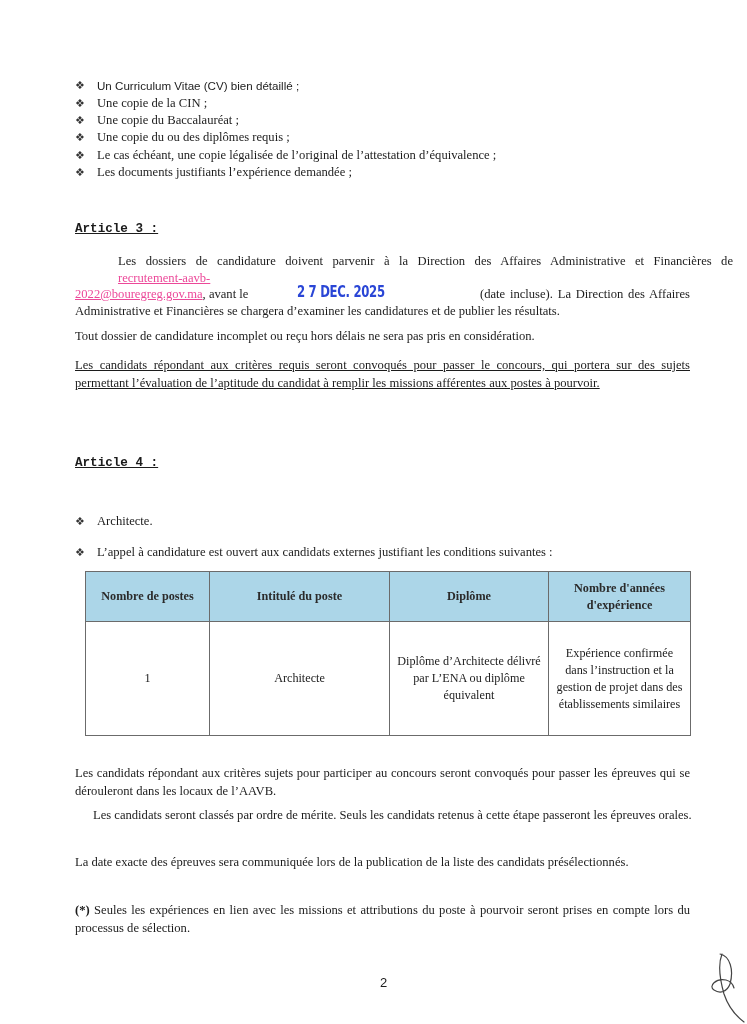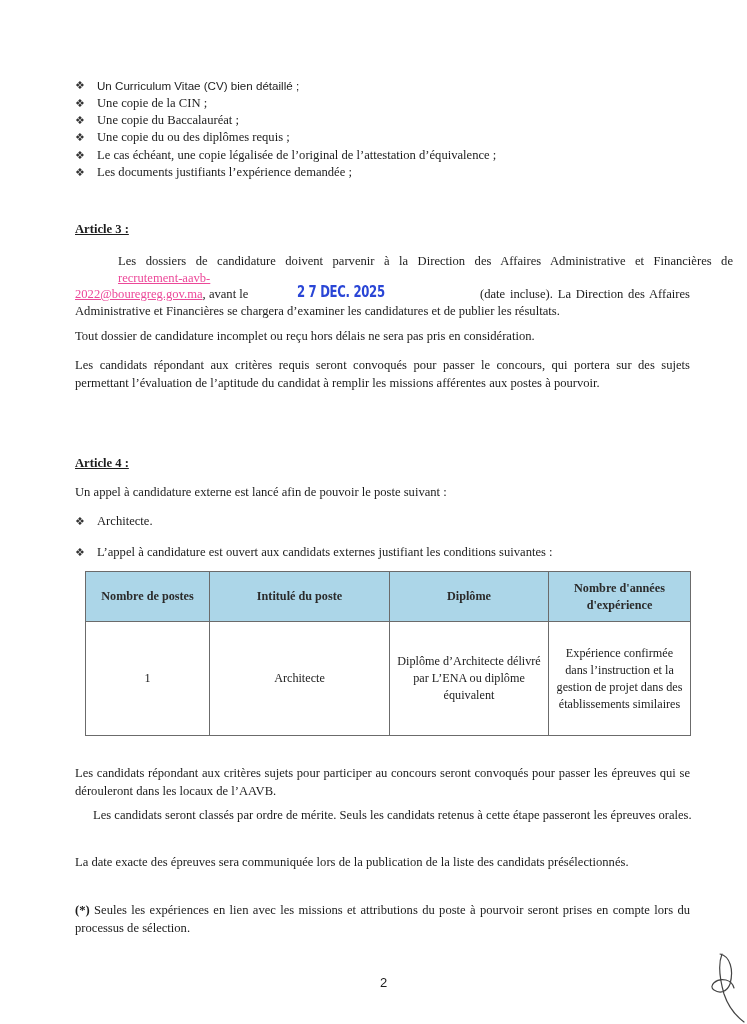--- a/index.html
+++ b/index.html
@@ -6,21 +6,21 @@
   body {
     width: 747px; height: 1024px; background: #ffffff; position: relative; overflow: hidden;
     font-family: "Liberation Serif", serif; color: #1c1c1c;
   }
   .page { position: absolute; left: 0; top: 0; width: 747px; height: 1024px; }
   .bullets { position: absolute; left: 75px; top: 77px; margin: 0; padding: 0; list-style: none; }
   .bullets li { display: flex; align-items: center; height: 17.4px; font-size: 12.6px; }
   .bullets li .bul { width: 22px; font-size: 11px; color: #333; }
   .bullets li.sans { font-family: "Liberation Sans", sans-serif; font-size: 11.6px; }
   .abs { position: absolute; }
-  .heading { font-weight: bold; text-decoration: underline; font-size: 12.6px; }
+  .heading { font-weight: bold; text-decoration: underline; font-size: 12.6px; font-family: Liberation Mono, monospace; }
   .para { font-size: 12.6px; line-height: 18.2px; text-align: justify; text-align-last: left; width: 615px; }
   .para.j-last { text-align-last: justify; margin-left: 43px; }
   .link { color: #ec4899; text-decoration: underline; }
   .stamp {
     font-family: "DejaVu Sans", sans-serif; font-weight: bold; color: #2a46d6; font-size: 15px;
     letter-spacing: -0.4px; transform: scaleX(0.78); transform-origin: left center; display: inline-block;
   }
   .bl { display: flex; align-items: center; font-size: 12.6px; }
   .bl .bul { width: 22px; font-size: 11px; color: #333; }
   table.req {
@@ -71,24 +71,23 @@
     <a class="link">recrutement-aavb-</a>
   </div>
   <div class="abs" style="left:75px; top:285px; width:615px; font-size:12.6px; line-height:18.2px;">
     <a class="link">2022@bouregreg.gov.ma</a><span>, avant le</span>
     <span class="abs stamp" style="left:222px; top:-2px;">2 7 DEC. 2025</span>
     <span class="abs" style="left:405px; top:0; width:210px; text-align:justify; text-align-last:justify;">(date incluse). La Direction des Affaires</span>
   </div>
   <div class="abs para" style="left:75px; top:302px;">Administrative et Financières se chargera d’examiner les candidatures et de publier les résultats.</div>
 
   <div class="abs para" style="left:75px; top:327px;">Tout dossier de candidature incomplet ou reçu hors délais ne sera pas pris en considération.</div>
-  <div class="abs para" style="left:75px; top:356px;">Les candidats répondant aux critères requis seront convoqués pour passer le concours, qui portera sur des sujets permettant l’évaluation de l’aptitude du candidat à remplir les missions afférentes aux postes à pourvoir.</div>
+  <div class="abs para" style="left:75px; top:356px;text-decoration:underline;">Les candidats répondant aux critères requis seront convoqués pour passer le concours, qui portera sur des sujets permettant l’évaluation de l’aptitude du candidat à remplir les missions afférentes aux postes à pourvoir.</div>
 
   <div class="abs heading" style="left:75px; top:456px;">Article 4 :</div>
-  <div class="abs para" style="left:75px; top:483px;">Un appel à candidature externe est lancé afin de pouvoir le poste suivant :</div>
 
   <div class="abs bl" style="left:75px; top:514px;">
     <span class="bul">❖</span>
     <span>Architecte.</span>
   </div>
   <div class="abs bl" style="left:75px; top:545px;">
     <span class="bul">❖</span>
     <span>L’appel à candidature est ouvert aux candidats externes justifiant les conditions suivantes :</span>
   </div>
 

